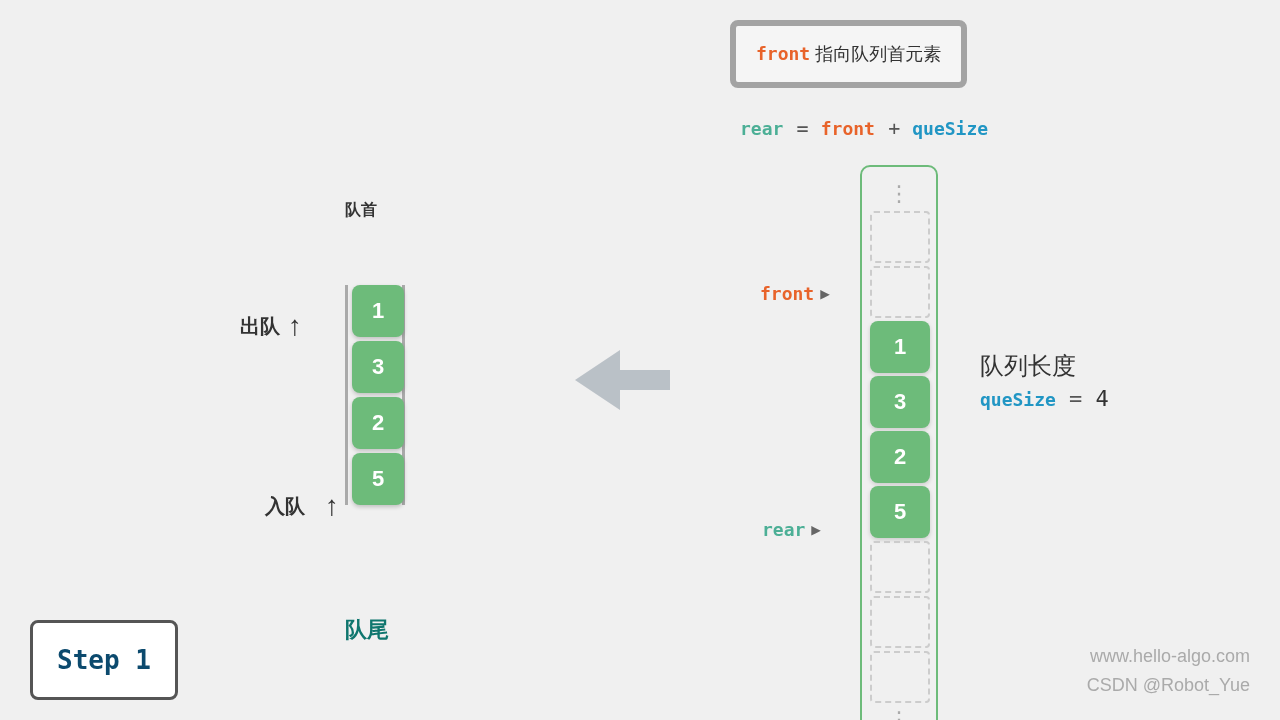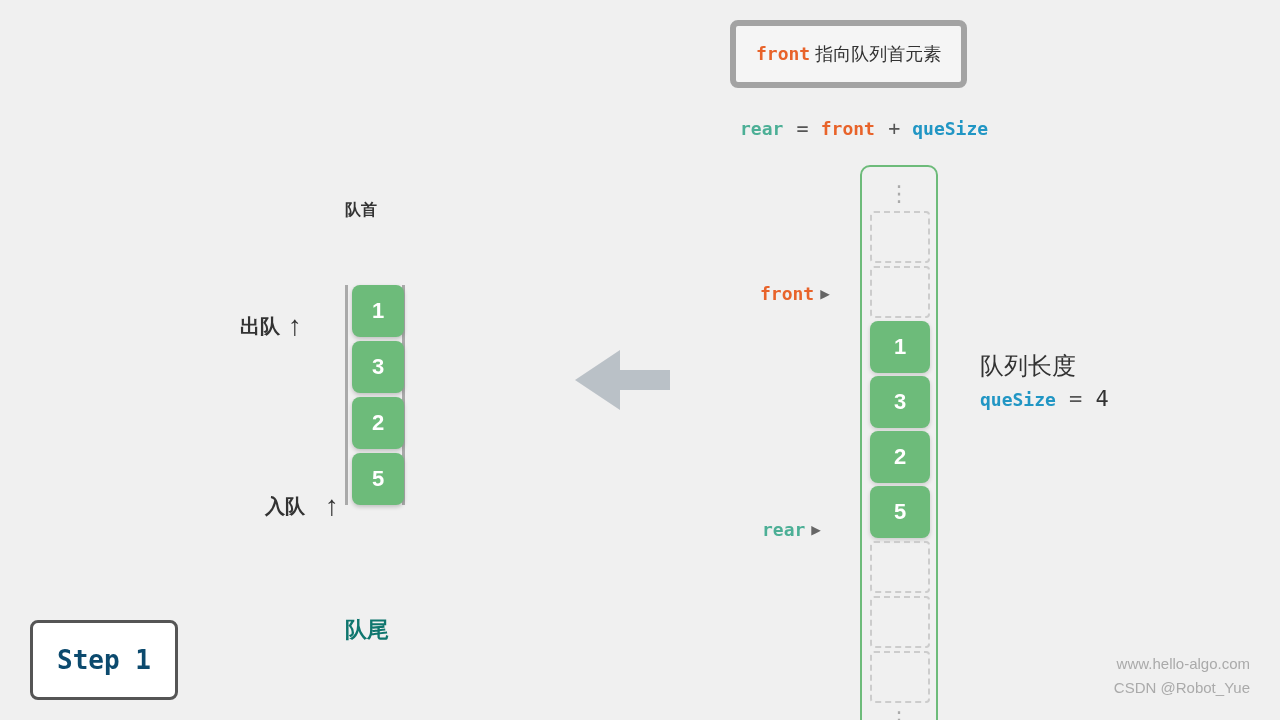--- a/index.html
+++ b/index.html
@@ -226,21 +226,21 @@
       color: #0c4a6e;
     }
 
     
     .watermark {
       position: absolute;
       bottom: 20px;
       right: 30px;
       text-align: right;
       color: #aaa;
-      font-size: 15px;
+      font-size: 18px;
       line-height: 1.6;
     }
 
     
     .big-left-arrow {
       position: absolute;
       top: 340px;
       left: 570px;
     }
   </style>

